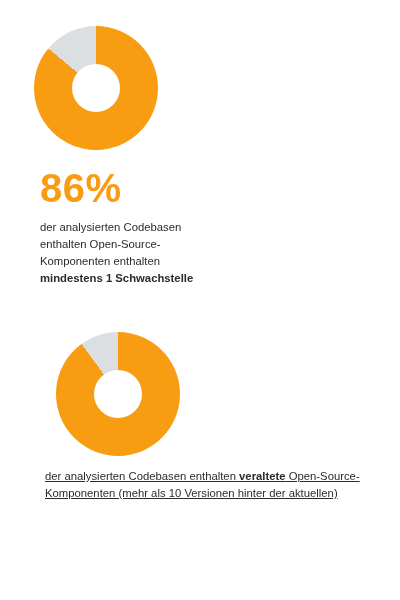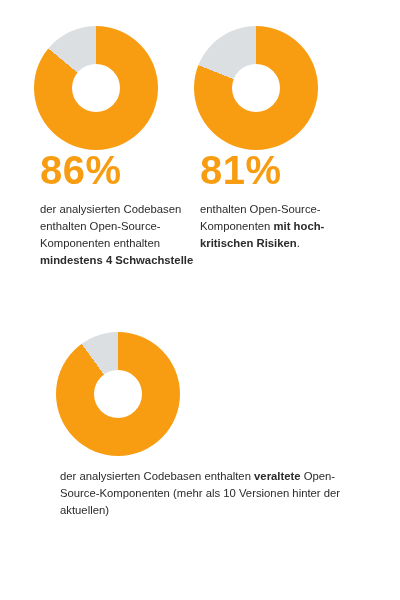--- a/index.html
+++ b/index.html
@@ -54,68 +54,60 @@
     border-radius: 50%;
     background: #ffffff;
   }
 
   
   .percent {
     font-size: 40px;
     font-weight: 700;
     letter-spacing: 0.5px;
     line-height: 1;
+    margin-top: 18px;
     margin-left: 6px;
   }
   .block-3 .percent {
     margin-top: 22px;
     margin-left: 4px;
   }
 
   
   .caption {
     font-size: 11.3px;
     line-height: 1.5;
     margin-top: 11px;
     margin-left: 6px;
   }
   .block-3 .caption {
-    margin-left: 16px;
+    margin-left: 1px;
     margin-top: 12px;
+    text-decoration: underline;
   }
   .caption b {
     font-weight: 700;
   }
 </style>
 </head>
 <body style="background: rgb(255, 255, 255);">
 
 <div class="infographic">
 
   <div class="stat-block block-1">
     <div class="donut-wrap">
       <div class="donut" style="background: conic-gradient(rgb(248, 156, 17) 0deg, rgb(248, 156, 17) 309.6deg, rgb(220, 223, 225) 309.6deg, rgb(220, 223, 225) 360deg);"></div>
       <div class="donut-hole" style="background: rgb(255, 255, 255);"></div>
     </div>
     <div class="percent" style="color: rgb(248, 156, 17);">86%</div>
     <div class="caption" style="color: rgb(43, 43, 43);">
-      <span>der analysierten Codebasen enthalten Open-Source-Komponenten enthalten </span><b>mindestens 4 Schwachstelle</b><span></span>
+      <span>der analysierten Codebasen enthalten Open-Source-Komponenten enthalten </span><b>mindestens 1 Schwachstelle</b><span></span>
     </div>
   </div>
 
-  <div class="stat-block block-2">
-    <div class="donut-wrap">
-      <div class="donut" style="background: conic-gradient(rgb(248, 156, 17) 0deg, rgb(248, 156, 17) 291.6deg, rgb(220, 223, 225) 291.6deg, rgb(220, 223, 225) 360deg);"></div>
-      <div class="donut-hole" style="background: rgb(255, 255, 255);"></div>
-    </div>
-    <div class="percent" style="color: rgb(248, 156, 17);">81%</div>
-    <div class="caption" style="color: rgb(43, 43, 43);">
-      <span>enthalten Open-Source-Komponenten </span><b>mit hoch-kritischen Risiken</b><span>.</span>
-    </div>
-  </div>
 
   <div class="stat-block block-3">
     <div class="donut-wrap">
       <div class="donut" style="background: conic-gradient(rgb(248, 156, 17) 0deg, rgb(248, 156, 17) 324deg, rgb(220, 223, 225) 324deg, rgb(220, 223, 225) 360deg);"></div>
       <div class="donut-hole" style="background: rgb(255, 255, 255);"></div>
     </div>
     <div class="caption" style="color: rgb(43, 43, 43);">
       <span>der analysierten Codebasen enthalten </span><b>veraltete</b><span> Open-Source-Komponenten (mehr als 10 Versionen hinter der aktuellen)</span>
     </div>
   </div>

